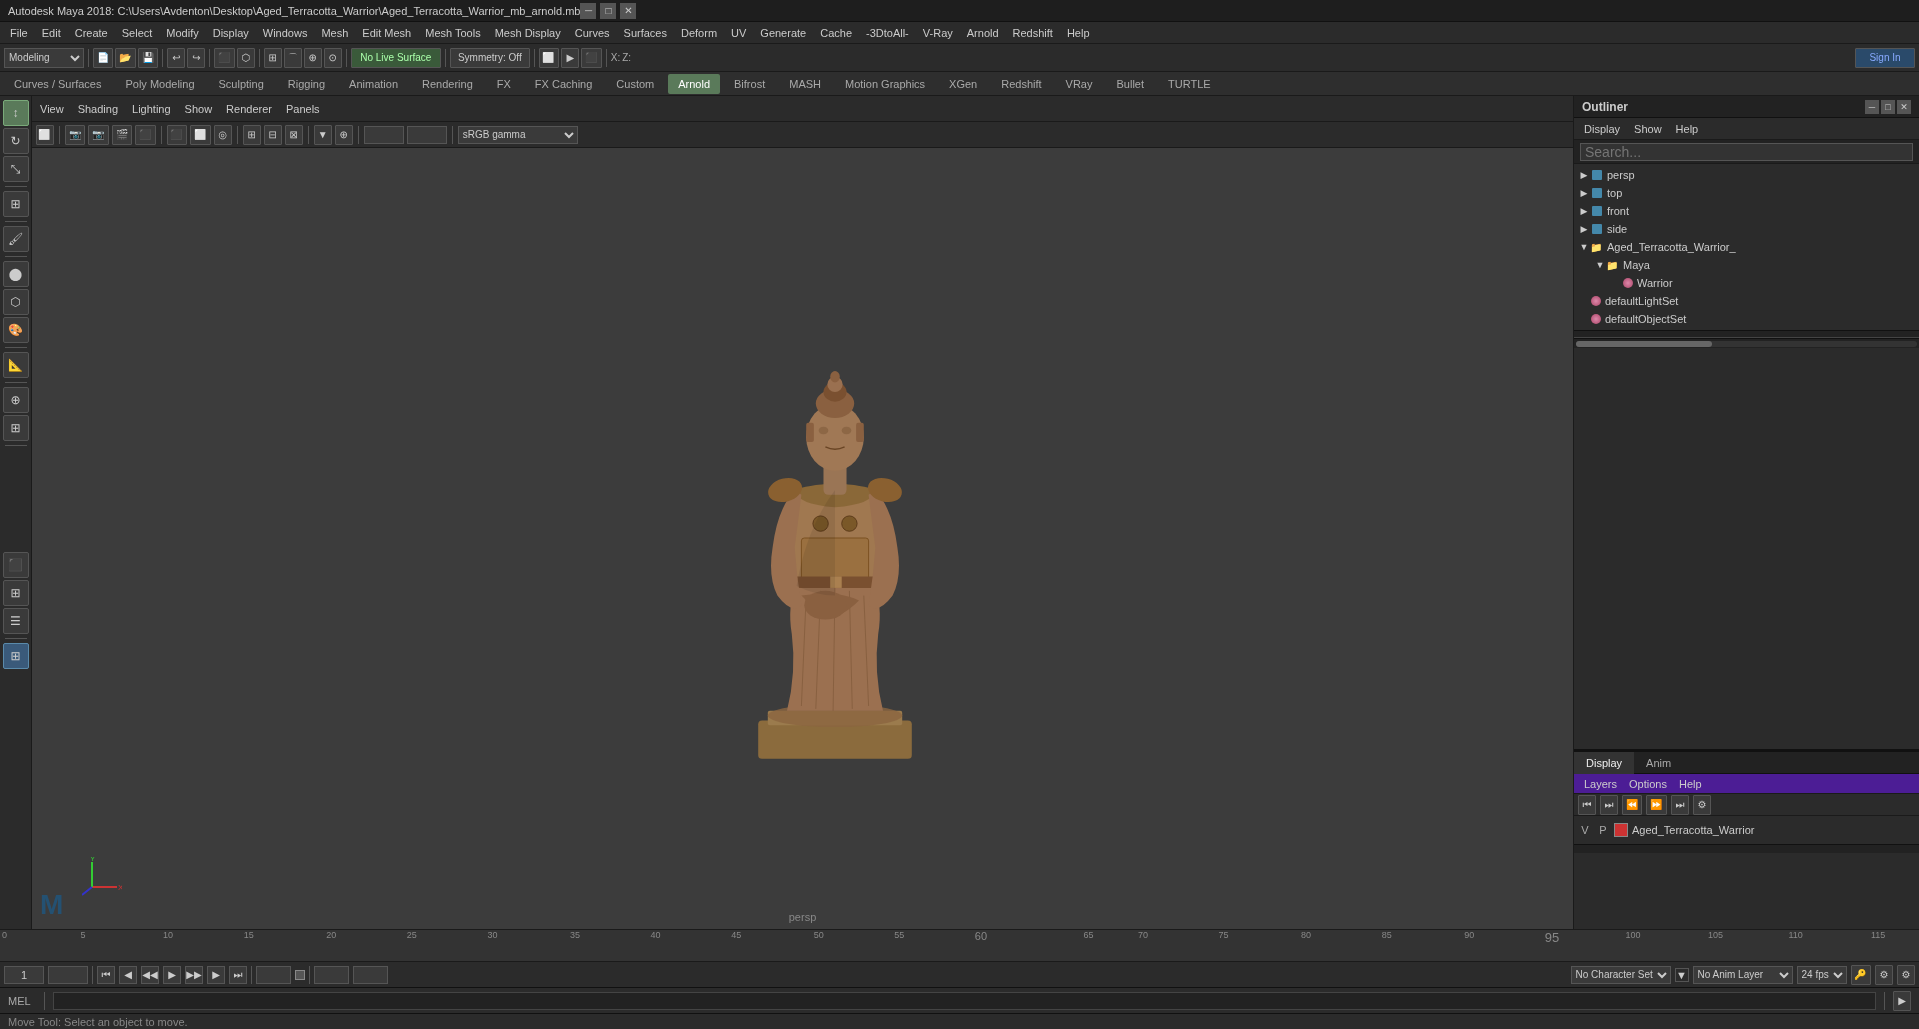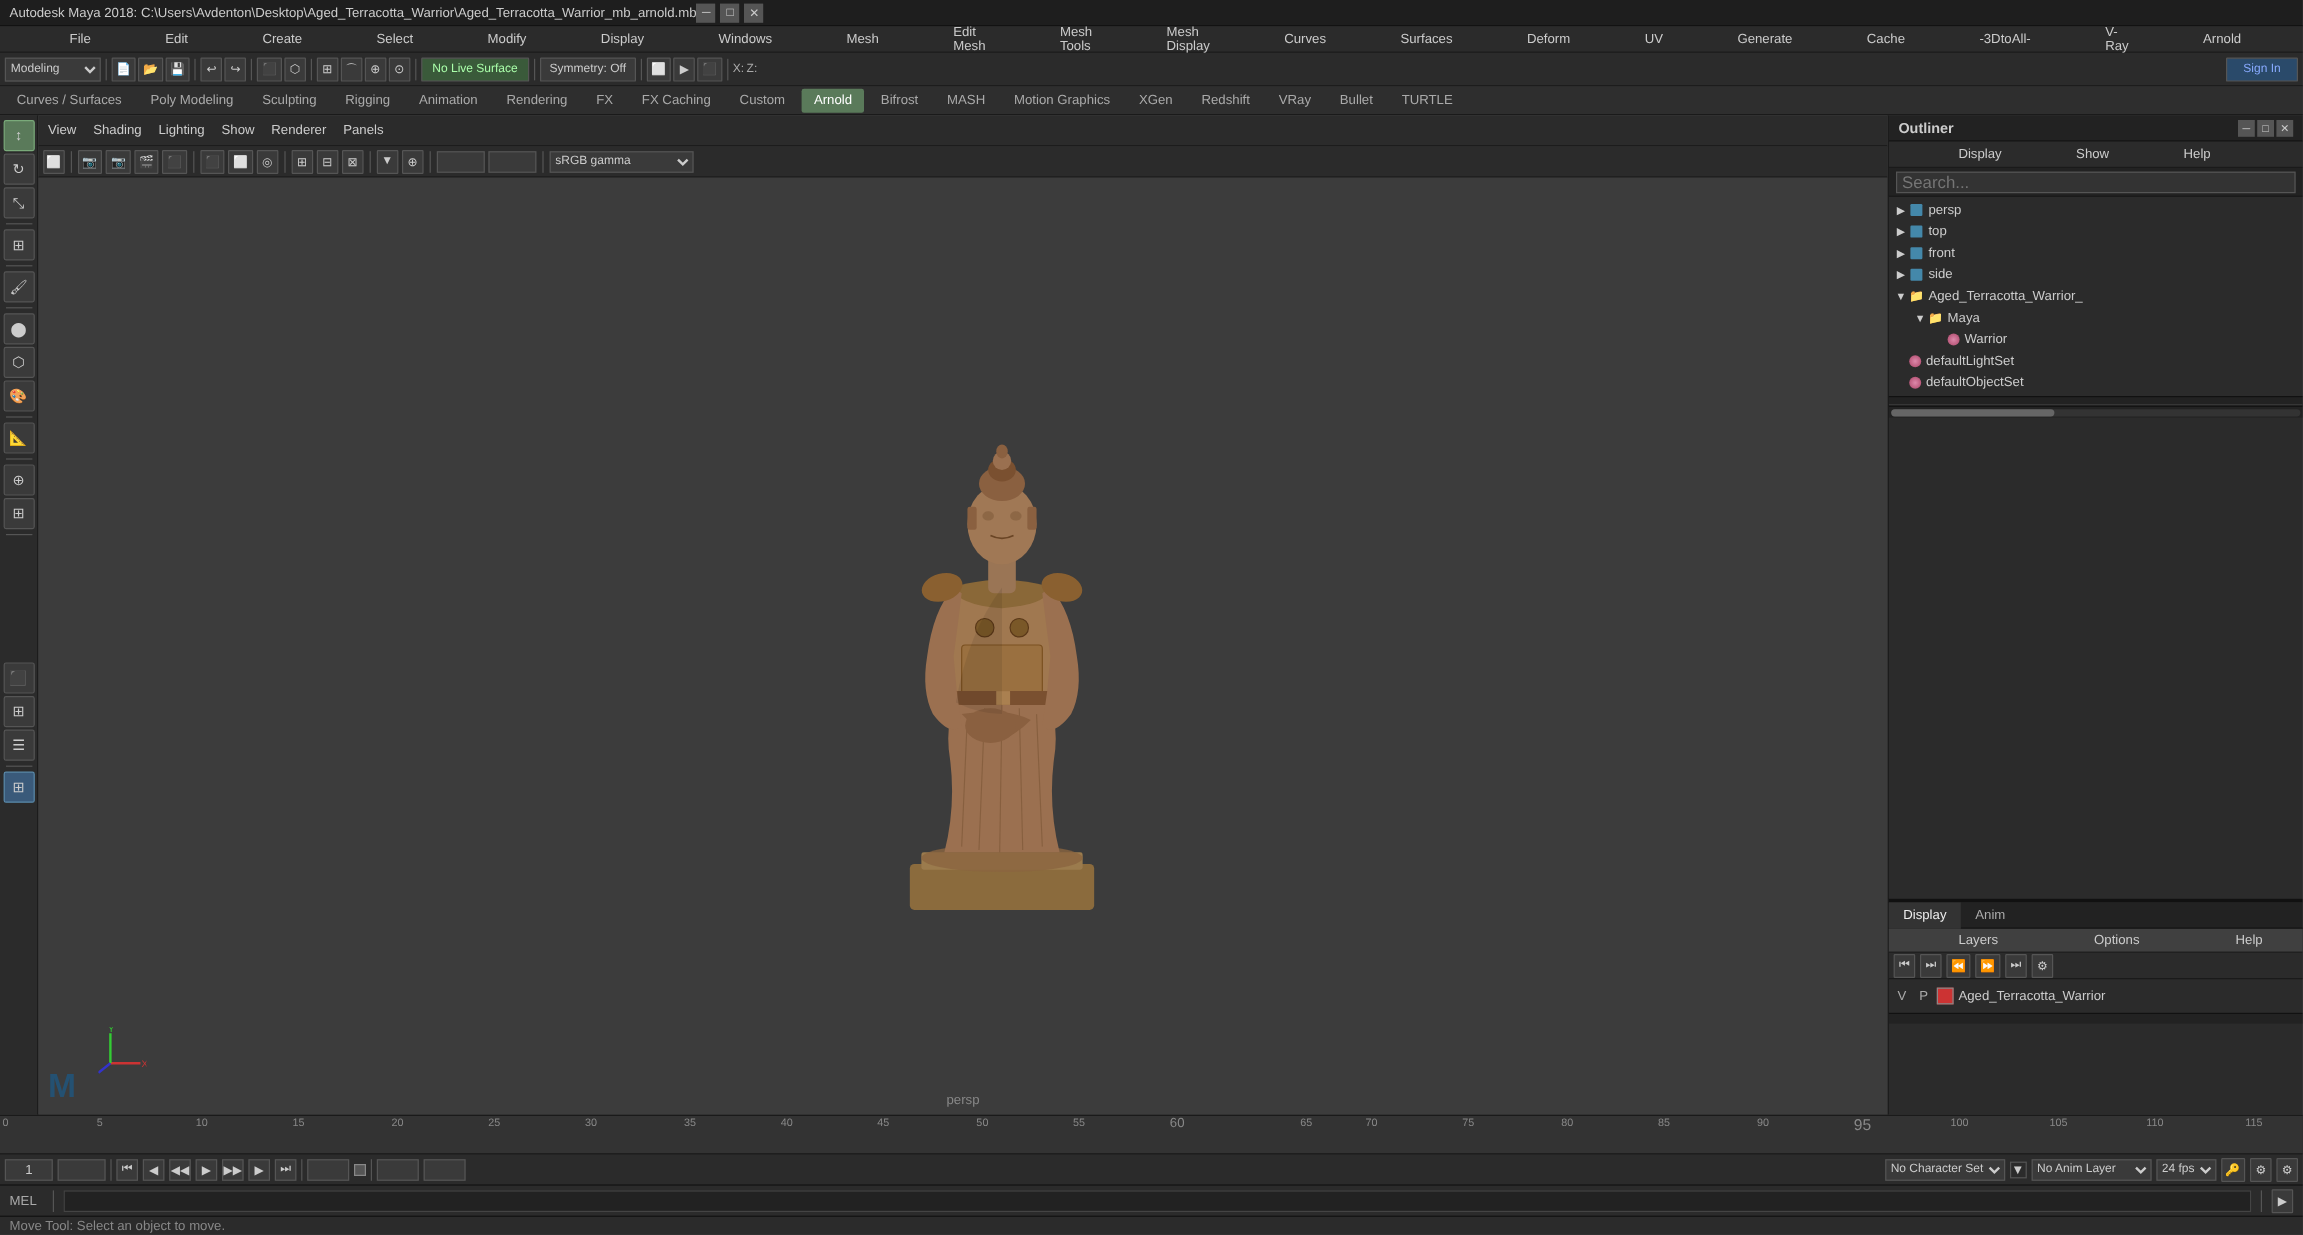--- a/index.html
+++ b/index.html
@@ -42,21 +42,20 @@
       padding: 0 4px;
       border-bottom: 1px solid #1a1a1a;
       gap: 2px;
     }
     .menu-item {
       padding: 2px 6px;
       cursor: pointer;
       font-size: 11px;
       color: #cccccc;
       border-radius: 2px;
-      margin-left: 48px;
     }
 
     
     #toolbar1 {
       height: 28px;
       background: #2b2b2b;
       display: flex;
       align-items: center;
       padding: 0 4px;
       border-bottom: 1px solid #1a1a1a;
@@ -275,26 +274,26 @@
       font-size: 11px;
       color: #aaa;
       height: 22px;
       display: flex;
       align-items: center;
     }
     .da-tab.active { background: #333; color: #eee; }
 
     #display-anim-menu {
       height: 20px;
-      background: #404040;
+      background: #4c1d95;
       display: flex;
       align-items: center;
       padding: 0 4px;
       border-bottom: 1px solid #1a1a1a;
-      gap: 20px;
+      gap: 0;
       font-size: 11px;
     }
 
     #display-anim-controls {
       height: 22px;
       background: #2b2b2b;
       display: flex;
       align-items: center;
       padding: 0 4px;
       border-bottom: 1px solid #1a1a1a;

